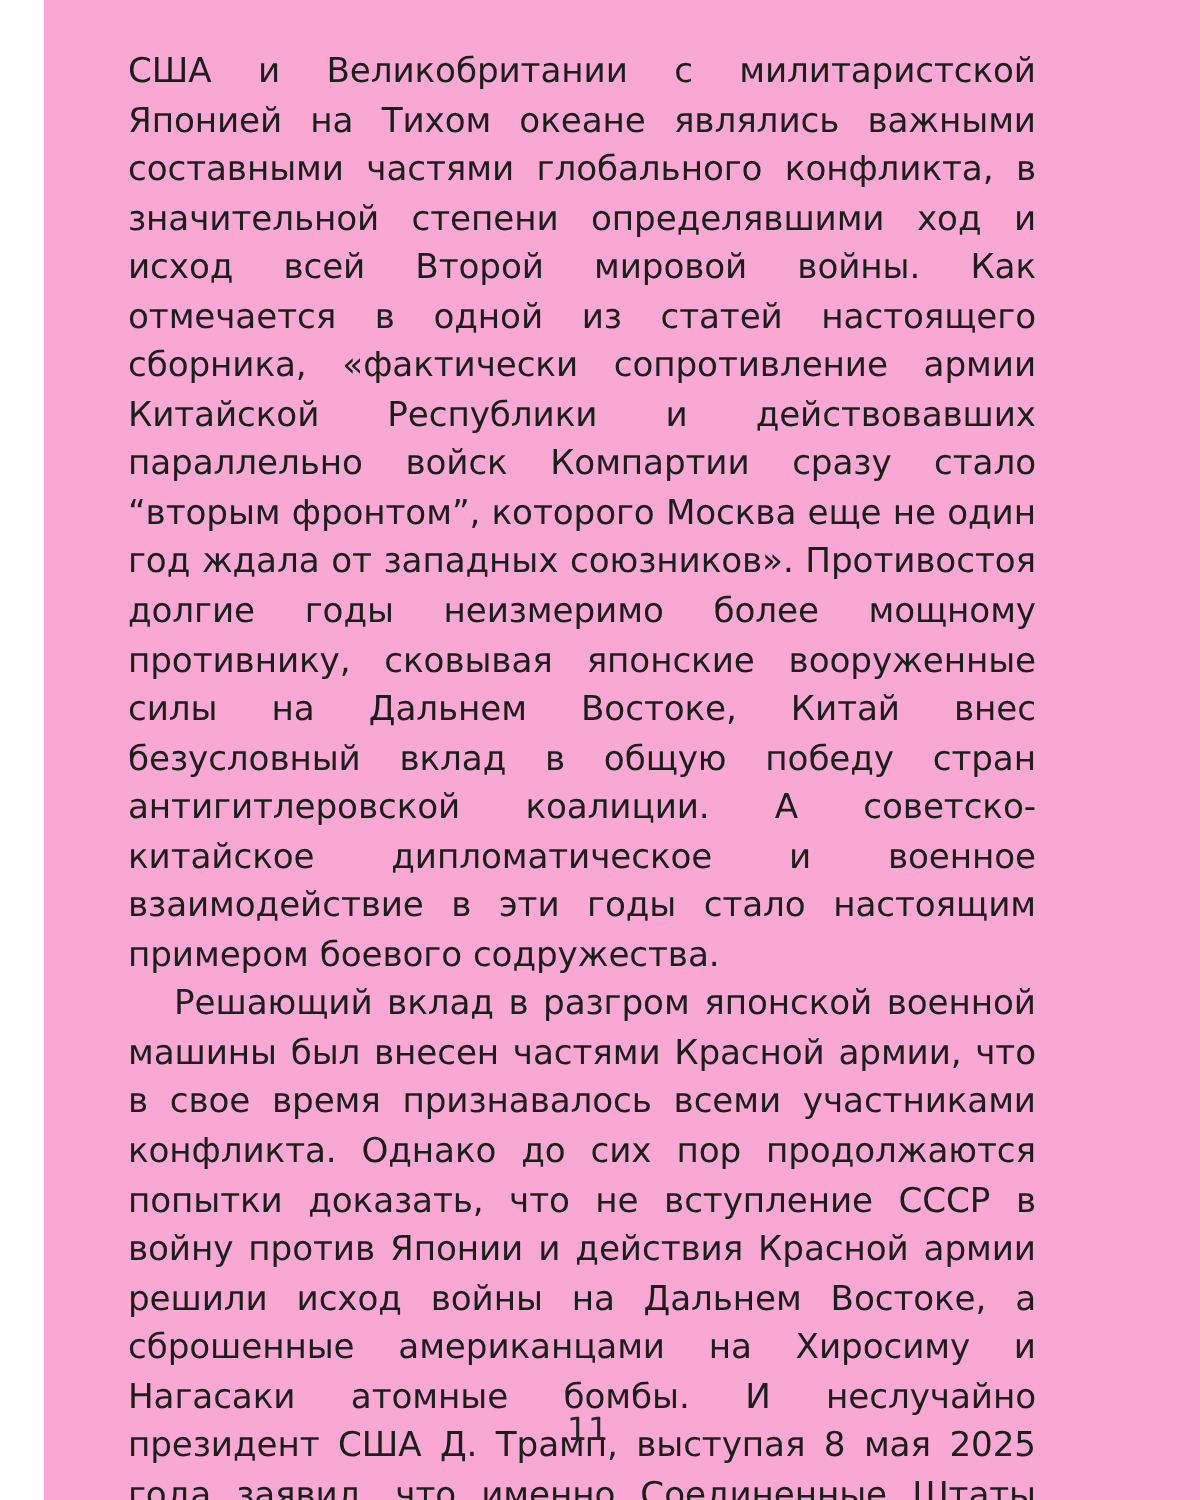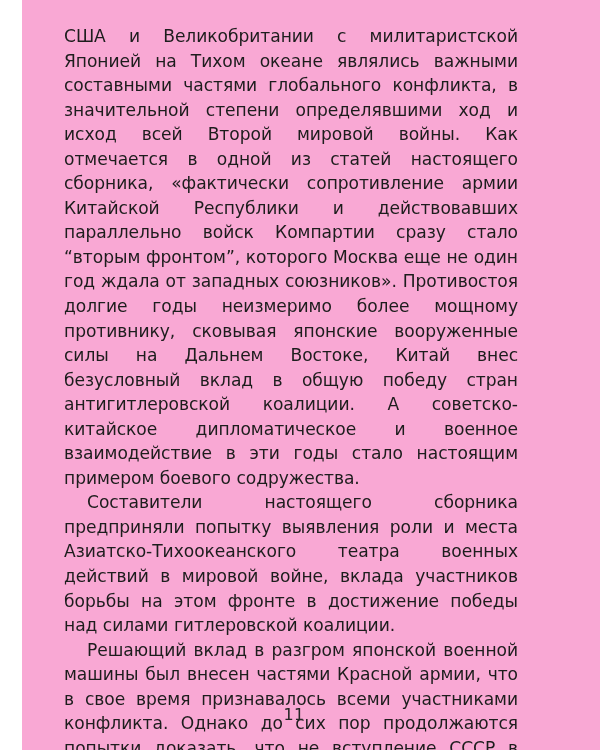--- a/index.html
+++ b/index.html
@@ -64,21 +64,20 @@
 </style>
 </head>
 <body>
 
 <div class="page">
 
   <div class="text-column">
 
     <p class="para cont">США и Великобритании с милитаристской Японией на Тихом океане являлись важными составными частями глобального конфликта, в значительной степени определявшими ход и исход всей Второй мировой войны. Как отмечается в одной из статей настоящего сборника, «фактически сопротивление армии Китайской Республики и действовавших параллельно войск Компартии сразу стало “вторым фронтом”, которого Москва еще не один год ждала от западных союзников». Противостоя долгие годы неизмеримо более мощному противнику, сковывая японские вооруженные силы на Дальнем Востоке, Китай внес безусловный вклад в общую победу стран антигитлеровской коалиции. А советско-китайское дипломатическое и военное взаимодействие в эти годы стало настоящим примером боевого содружества.</p>
 
-    <p class="para">Составители настоящего сборника предприняли попытку выявления роли и места Азиатско-Тихоокеанского театра военных действий в мировой войне, вклада участников борьбы на этом фронте в достижение победы над силами гитлеровской коалиции.</p>
 
     <p class="para">Решающий вклад в разгром японской военной машины был внесен частями Красной армии, что в свое время признавалось всеми участниками конфликта. Однако до сих пор продолжаются попытки доказать, что не вступление СССР в войну против Японии и действия Красной армии решили исход войны на Дальнем Востоке, а сброшенные американцами на Хиросиму и Нагасаки атомные бомбы. И неслучайно президент США Д. Трамп, выступая 8 мая 2025 года заявил, что именно Соединенные Штаты Америки поставили 80 лет тому назад, 8 мая 1945 года, победную точку во Второй мировой войне.</p>
 
   </div>
 
   <div class="page-number">11</div>
 
 </div>
 
 </body></html>

